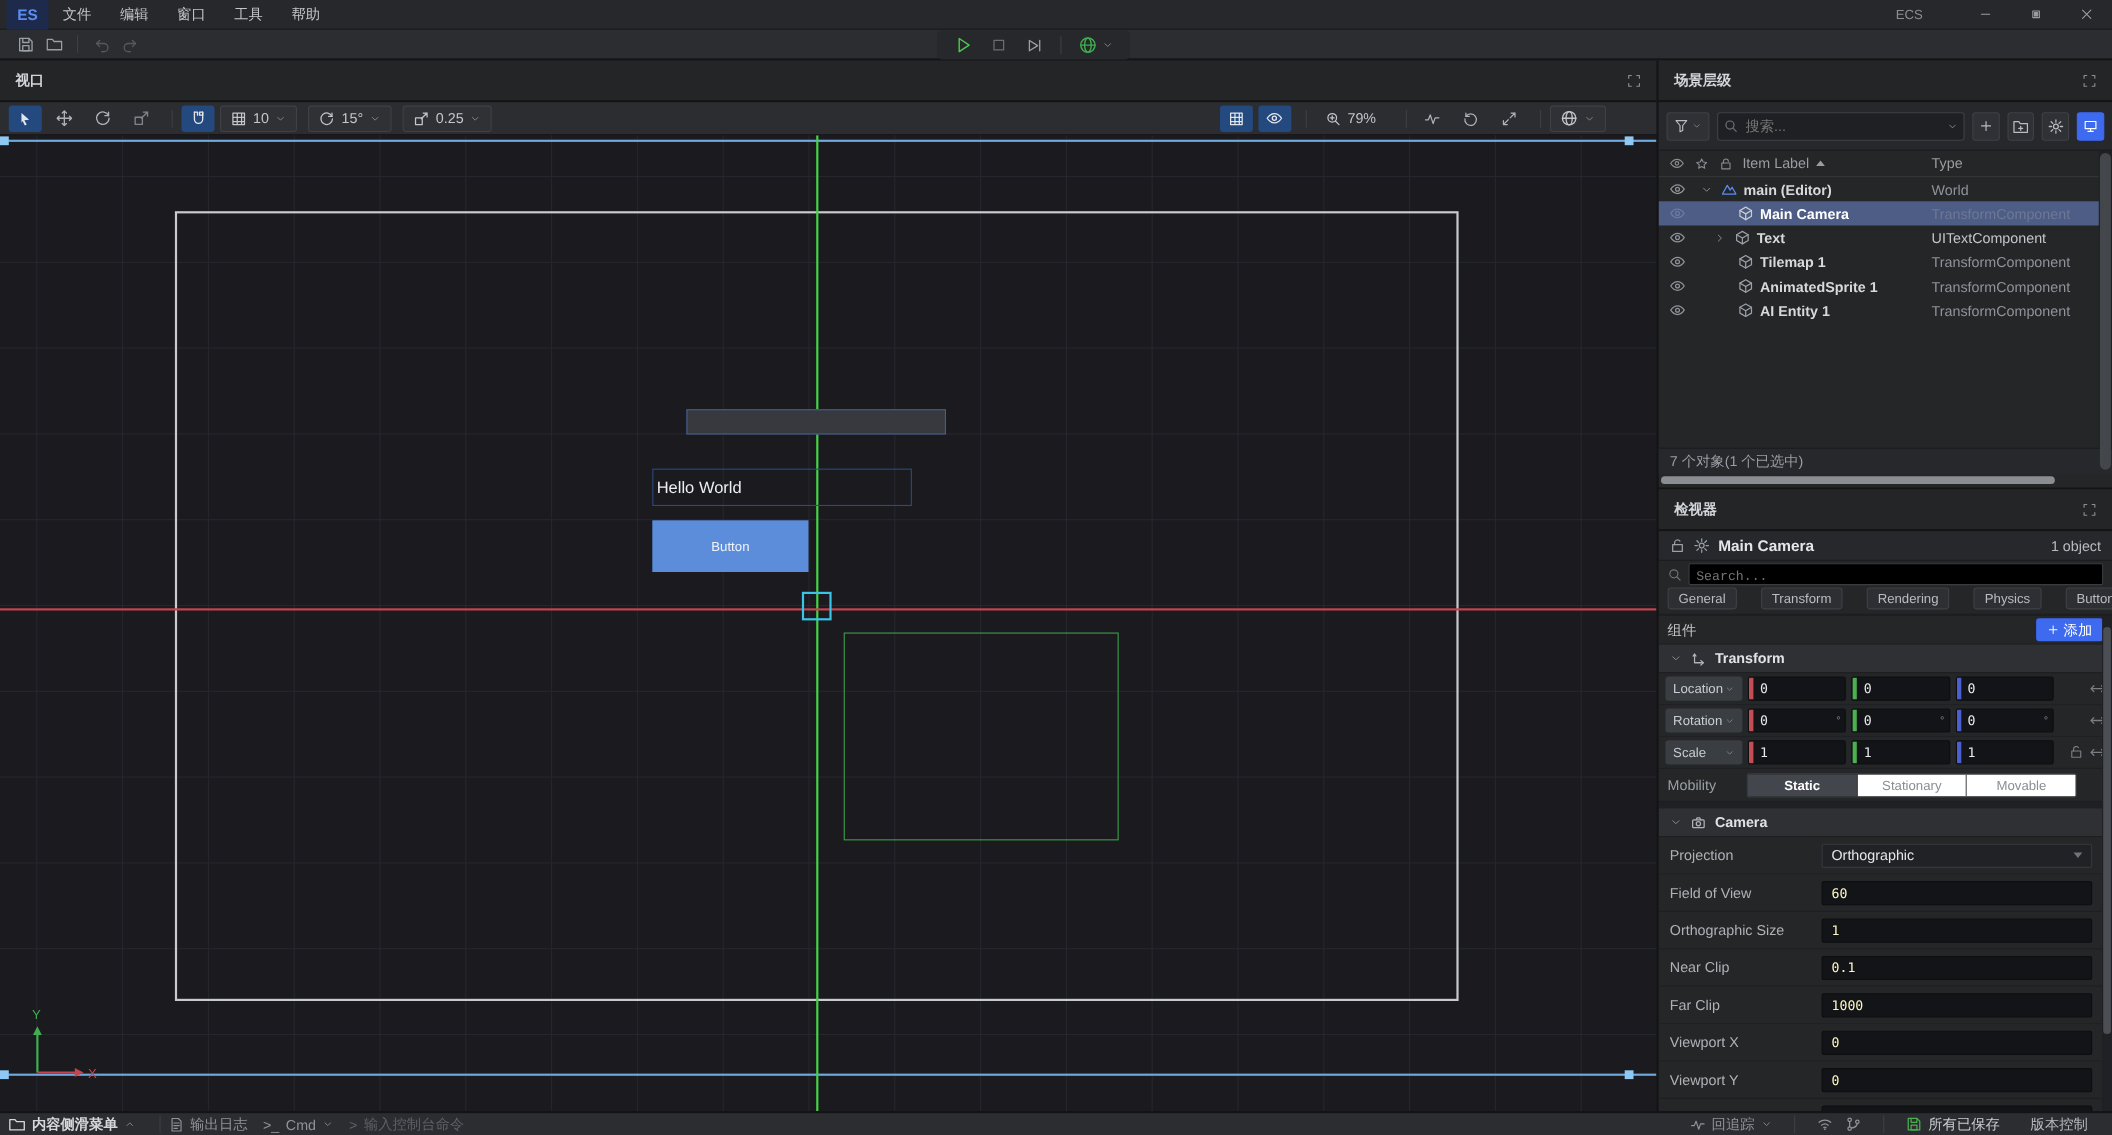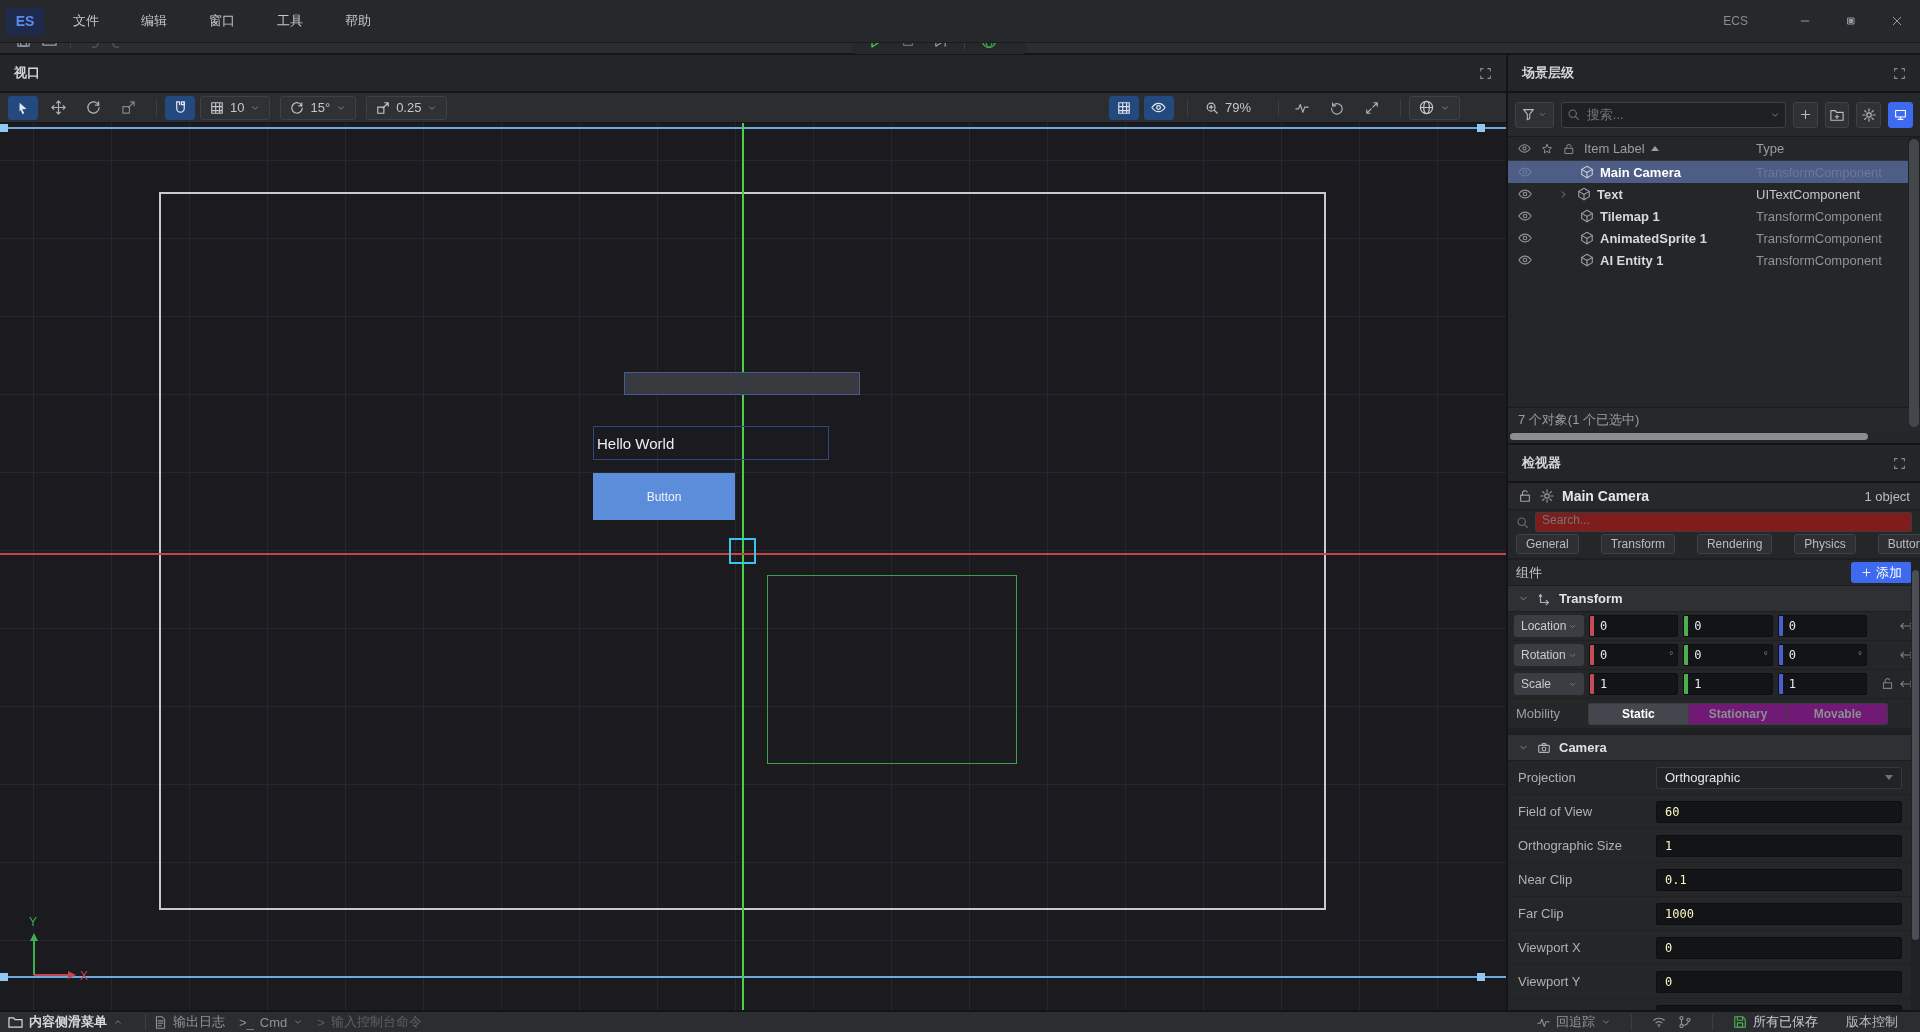--- a/index.html
+++ b/index.html
@@ -2,22 +2,22 @@
 <html><head>
 <meta charset="utf-8">
 <style>
   * { box-sizing: border-box; margin: 0; padding: 0; }
   html,body { width:1920px; height:1032px; overflow:hidden; background:#242628;
     font-family:"Liberation Sans","DejaVu Sans",sans-serif; font-size:13px; color:#c9ccd0; }
   .ic { stroke:currentColor; fill:none; stroke-width:1.3; stroke-linecap:round; stroke-linejoin:round; display:block; }
   .ic.fill { fill:currentColor; stroke:none; }
 
   
-  .titlebar { position:absolute; top:0; left:0; right:0; height:43px; background:#26282b;
-    display:flex; align-items:center; border-bottom:1px solid #1a1b1d; z-index:30;gap:16px; }
+  .titlebar { position:absolute; top:0; left:0; right:0; height:27px; background:#26282b;
+    display:flex; align-items:center; border-bottom:1px solid #1a1b1d; z-index:30; }
   .logo { width:38px; height:27px; background:#1d2a4c; color:#5b8df0; font-weight:bold; font-size:14px;
     display:flex; align-items:center; justify-content:center; margin-left:6px; }
   .menu-item { padding:0 13px; color:#c3c6ca; height:27px; display:flex; align-items:center; cursor:default; }
   .tb-right { margin-left:auto; display:flex; align-items:center; height:27px; }
   .mode-label { color:#8a8d92; margin-right:34px; font-size:12px; }
   .winbtn { width:46px; height:27px; display:flex; align-items:center; justify-content:center; color:#9a9da2; }
 
   
   .main-toolbar { position:absolute; top:27px; left:0; right:0; height:28px; background:#2b2d30;
     display:flex; align-items:center; padding:0 10px; border-bottom:2px solid #151517; z-index:29; }
@@ -97,22 +97,22 @@
   .hi-hscroll { position:absolute; left:2px; top:378px; width:358px; height:7px; border-radius:4px; background:#8a8d92; }
   .hi-vtrack { position:absolute; right:0; top:82px; bottom:36px; width:12px; background:#1e2022; }
   .hi-vthumb { position:absolute; right:1px; top:84px; width:10px; height:288px; background:#43464b; border-radius:5px; }
 
   .inspector { position:absolute; top:445px; left:1508px; right:0; bottom:22px; background:#242628; overflow:hidden; }
   .insp-header { height:27px; display:flex; align-items:center; gap:8px; padding:0 10px; background:#26282b;
     border-bottom:1px solid #1a1c1e; color:#9aa0a6; }
   .insp-header .objname { color:#e4e6ea; font-weight:bold; font-size:14px; }
   .insp-header .objcount { margin-left:auto; color:#b9bcc1; }
   .insp-search { height:24px; display:flex; align-items:center; gap:6px; padding:0 8px; }
-  .insp-search .box { flex:1; height:20px; border:1px solid #3a3c40; background:#7f1d1d; border-radius:2px;
-    display:flex; align-items:flex-start; padding:0 6px; }
+  .insp-search .box { flex:1; height:20px; border:1px solid #3a3c40; background:#000000; border-radius:2px;
+    display:flex; align-items:flex-end; padding:0 6px;font-family:Liberation Mono, monospace; }
   .insp-search input { flex:1; background:transparent; border:none; outline:none; color:#9a9da2;
     font-size:12px; font-family:inherit; }
   .insp-tabs { height:24px; display:flex; align-items:flex-start; gap:22px; padding:0 8px; }
   .tab { height:20px; padding:0 9px; display:flex; align-items:center; border:1px solid #3f4145; background:#2d2f33;
     border-radius:3px; color:#b9bcc1; font-size:12px; }
   .comp-row { height:28px; display:flex; align-items:center; padding:0 8px; border-top:2px solid #1c1e20;
     border-bottom:1px solid #1c1e20; color:#c3c6ca; }
   .add-btn { margin-left:auto; height:21px; background:#3e6af0; color:#fff; border-radius:3px; display:flex;
     align-items:center; gap:4px; padding:0 10px; font-size:13px; }
   .section-hdr { height:26px; display:flex; align-items:center; gap:8px; padding:0 10px; background:#2e3034;
@@ -123,22 +123,22 @@
   .t-field { flex:1; height:22px; background:#131417; border:1px solid #0d0e10; border-radius:2px;
     display:flex; align-items:center; overflow:hidden; }
   .t-field .bar { width:4px; height:100%; }
   .t-field input { flex:1; background:transparent; border:none; outline:none; color:#e8eaec;
     font-family:"DejaVu Sans Mono",monospace; font-size:12px; padding-left:6px; width:40px; }
   .t-field .deg { color:#7a7e84; font-size:10px; padding-right:4px; }
   .t-icons { width:42px; display:flex; justify-content:flex-end; gap:6px; color:#7a7e84; }
   .mob-row { height:30px; display:flex; align-items:center; padding:0 8px; border-bottom:1px solid #1e2023; }
   .mob-label { width:72px; color:#9aa0a6; }
   .seg { flex:1; display:flex; height:22px; border:1px solid #3a3c40; border-radius:2px; overflow:hidden; margin-right:24px; }
-  .seg span { flex:1; display:flex; align-items:center; justify-content:center; background:#701a75; color:#8a8d93;
-    border-right:1px solid #3a3c40; font-size:12px;font-weight:bold; }
+  .seg span { flex:1; display:flex; align-items:center; justify-content:center; background:#ffffff; color:#8a8d93;
+    border-right:1px solid #3a3c40; font-size:12px; }
   .seg span:last-child { border-right:none; }
   .seg span.active { background:#43464c; color:#fff; font-weight:bold; }
   .gap-strip { height:6px; background:#1e2023; }
   .p-row { height:34px; display:flex; align-items:center; padding:0 10px; border-bottom:1px solid #1e2023; }
   .p-label { width:138px; color:#aeb1b6; }
   .p-input { flex:1; height:22px; background:#131417; border:1px solid #0d0e10; border-radius:2px;
     display:flex; align-items:center; margin-right:8px; }
   .p-input input { flex:1; background:transparent; border:none; outline:none; color:#fef9c3;
     font-family:"DejaVu Sans Mono",monospace; font-size:12px; padding-left:8px; width:60px; }
   .p-select { flex:1; height:22px; background:#202226; border:1px solid #36383c; border-radius:2px;
@@ -469,20 +469,38 @@
           <path d="M5 7V5a3 3 0 0 1 6 0"></path>
         </svg>
     </span>
     <span class="col-label">
       <span>Item Label</span>
       <span class="sort-asc"></span>
     </span>
     <span class="htype">Type</span>
   </div>
 
+  <div class="hrow">
+    <span class="eye">
+        <svg class="ic" width="14" height="14" viewBox="0 0 16 16">
+          <path d="M1 8s3-4.5 7-4.5S15 8 15 8s-3 4.5-7 4.5S1 8 1 8z"></path>
+          <circle cx="8" cy="8" r="2"></circle>
+        </svg>
+      </span>
+    <span style="width:12px"></span>
+    <svg class="ic chev" width="11" height="11" viewBox="0 0 16 16">
+        <path d="M4 6l4 4 4-4"></path>
+      </svg>
+    <span style="width:8px"></span>
+    <svg class="ic" width="14" height="14" viewBox="0 0 16 16" style="color:#5b8df0">
+        <path d="M1 13 6 4l3 5 2-3 4 7z"></path>
+      </svg>
+    <span class="rlabel">main (Editor)</span>
+    <span class="rtype">World</span>
+  </div>
 
   <div class="hrow selected">
     <span class="eye">
         <svg class="ic" width="14" height="14" viewBox="0 0 16 16">
           <path d="M1 8s3-4.5 7-4.5S15 8 15 8s-3 4.5-7 4.5S1 8 1 8z"></path>
           <circle cx="8" cy="8" r="2"></circle>
         </svg>
       </span>
     <span style="width:46px"></span>
     <svg class="ic" width="14" height="14" viewBox="0 0 16 16" style="color:#c9ccd1">

